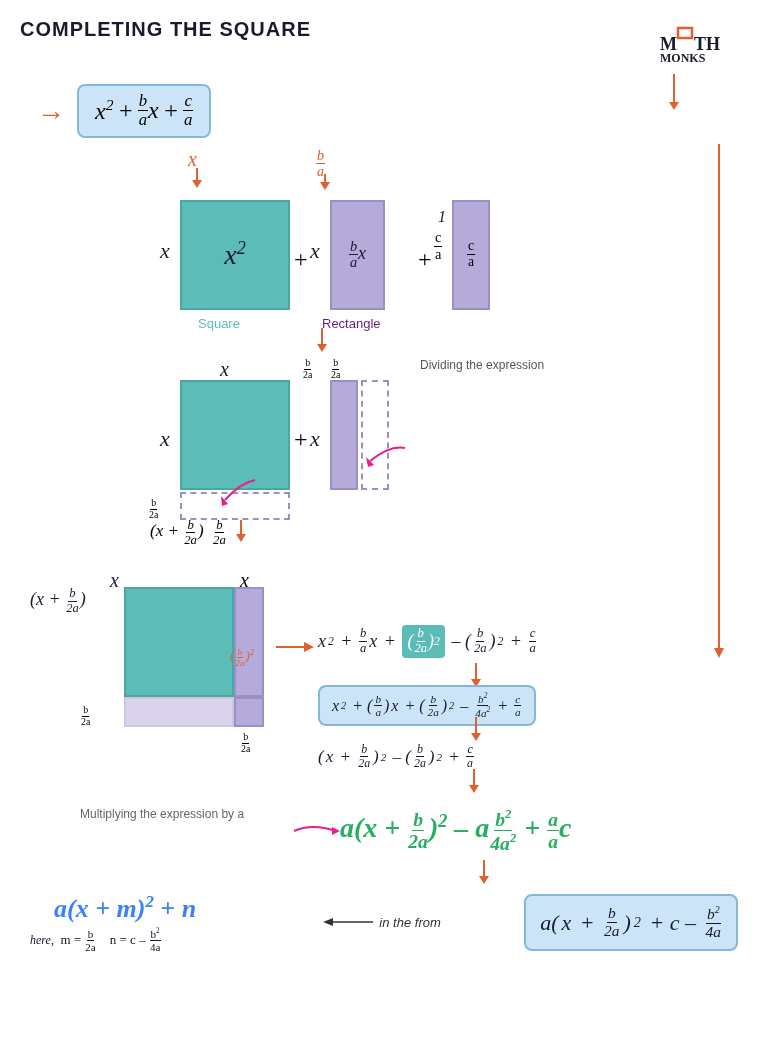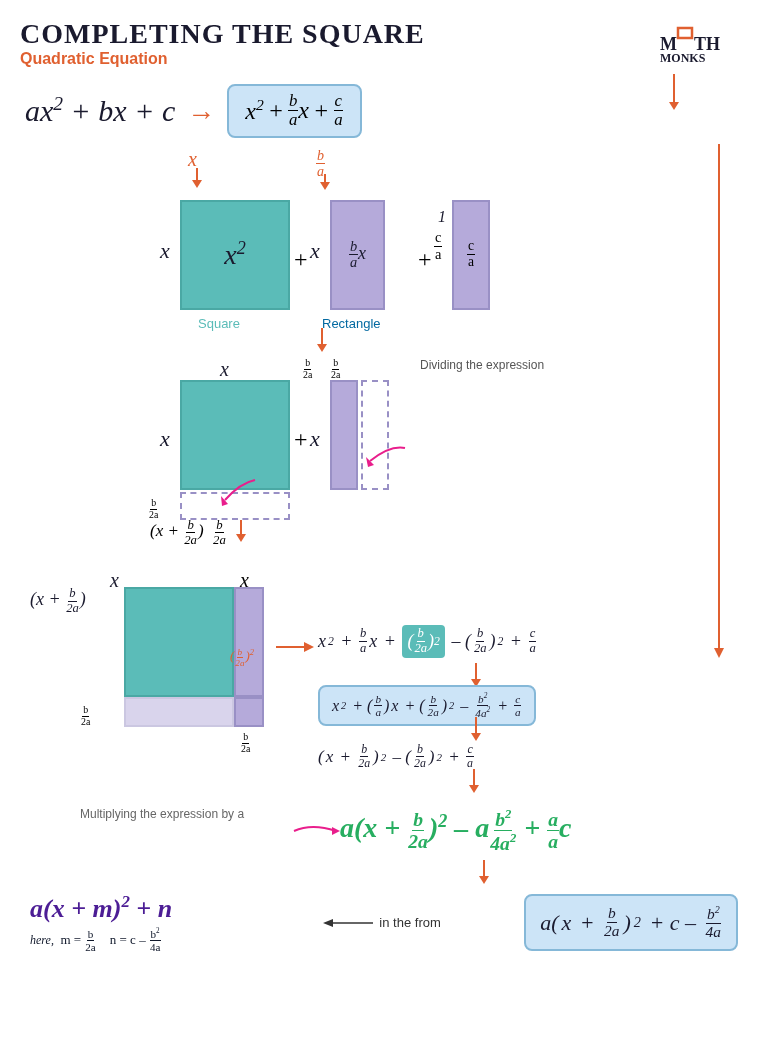--- a/index.html
+++ b/index.html
@@ -14,25 +14,25 @@
 
     
     .header {
       padding: 18px 20px 4px 20px;
       display: flex;
       justify-content: space-between;
       align-items: flex-start;
     }
     .title-block {}
     .main-title {
-      font-size: 28px;
+      font-size: 20px;
       font-weight: 900;
       color: #1a1a2e;
       letter-spacing: 1px;
-      font-family: Liberation Serif, serif;
+      font-family: Liberation Sans, sans-serif;
       text-transform: uppercase;
     }
     .subtitle {
       font-size: 16px;
       color: #e06030;
       font-weight: 600;
       font-family: Arial, sans-serif;
     }
 
     
@@ -58,38 +58,34 @@
       text-align: right;
       padding: 4px 8px;
     }
   </style>
 </head>
 <body>
 
 <div class="header">
   <div class="title-block">
     <div class="main-title">COMPLETING THE SQUARE</div>
-    <div class="subtitle">Quadratic Equation</div>
   </div>
   <div class="logo-wrapper">
     <svg width="80" height="40" viewBox="0 0 80 40">
       <text x="0" y="28" font-family="Arial Black" font-size="18" font-weight="900" fill="#1a1a2e">M</text>
       <rect x="18" y="6" width="14" height="10" fill="none" stroke="#e06030" stroke-width="2.5"></rect>
       <text x="34" y="28" font-family="Arial Black" font-size="18" font-weight="900" fill="#1a1a2e">TH</text>
       <text x="0" y="40" font-family="Arial Black" font-size="12" font-weight="900" fill="#1a1a2e">MONKS</text>
     </svg>
   </div>
 </div>
 
 <div class="content">
 
   <div style="display:flex; align-items:center; margin-top:10px; margin-left:5px; position:relative;">
-    <span style="font-size:30px; font-style:italic; font-family:'Times New Roman',serif; color:#1a1a2e;">
-      a<span style="font-style:italic;">x</span><sup>2</sup> + b<span style="font-style:italic;">x</span> + c
-    </span>
     <span style="color:#e06030; font-size:28px; margin:0 12px; font-style:normal;">→</span>
 
     <span style="background:#cce4f7; border:2px solid #85b8d8; border-radius:8px; padding:6px 16px; font-size:24px; font-style:italic; font-family:'Times New Roman',serif; display:inline-flex; align-items:center; gap:4px;">
       <span><i>x</i><sup>2</sup></span>
       <span> + </span>
       <span style="display:inline-flex;align-items:center;">
         <span class="frac" style="font-size:0.7em;">
             <span class="num">b</span>
             <span class="den">a</span>
           </span>
@@ -149,21 +145,21 @@
 
     <div style="position:absolute; left:310px; top:52px; width:55px; height:110px; background:#b5aada; border:2px solid #9990c5; display:flex;align-items:center;justify-content:center;">
       <span style="font-size:18px; font-style:italic; font-family:'Times New Roman',serif; color:#1a1a2e; text-align:center; line-height:1.2;">
         <span class="frac" style="font-size:0.8em;">
             <span class="num">b</span>
             <span class="den">a</span>
           </span>x
       </span>
     </div>
 
-    <span style="position:absolute; left:302px; top:168px; color:#0369a1; font-family:Arial,sans-serif; font-size:13px;">Rectangle</span>
+    <span style="position:absolute; left:302px; top:168px; color:#701a75; font-family:Arial,sans-serif; font-size:13px;">Rectangle</span>
 
     <span style="position:absolute; left:398px; top:98px; font-size:24px; font-family:'Times New Roman',serif;">+</span>
     <span style="position:absolute; left:418px; top:60px; font-size:16px; font-style:italic; font-family:'Times New Roman',serif; color:#1a1a2e;">1</span>
 
     <span style="position:absolute; left:414px; top:82px;">
       <span class="frac" style="font-size:0.9em; font-family:'Times New Roman',serif;">
           <span class="num">c</span>
           <span class="den">a</span>
         </span>
     </span>
@@ -387,38 +383,38 @@
   <div style="display:flex; justify-content:center; margin-left:200px; margin-top:6px;">
     <svg width="12" height="28">
       <line x1="6" y1="0" x2="6" y2="20" stroke="#e06030" stroke-width="2"></line>
       <polygon points="1,16 11,16 6,24" fill="#e06030"></polygon>
     </svg>
   </div>
 
   <div style="display:flex; align-items:center; margin-top:4px; padding:0 10px;">
 
     <div style="min-width:210px;">
-      <div style="font-size:26px; font-style:italic; font-family:'Times New Roman',serif; color:#4c1d95; font-weight:700;">
+      <div style="font-size:26px; font-style:italic; font-family:'Times New Roman',serif; color:#3b82f6; font-weight:700;margin-left:24px;">
         a(<i>x</i>&nbsp;+&nbsp;m)<sup>2</sup>&nbsp;+&nbsp;n
       </div>
 
       <div style="font-size:13px; font-family:'Times New Roman',serif; color:#0f172a; margin-top:4px;">
         <span style="font-style:italic; font-size:12px;">here,</span>&nbsp;
         m = <span class="frac" style="font-size:0.85em;">
             <span class="num">b</span>
             <span class="den">2a</span>
           </span>&nbsp;&nbsp;&nbsp;
         n = c – <span class="frac" style="font-size:0.85em;">
             <span class="num">b<sup>2</sup></span>
             <span class="den">4a</span>
           </span>
       </div>
     </div>
 
-    <div style="display:flex; align-items:flex-end; gap:6px; flex:1; justify-content:center;">
+    <div style="display:flex; align-items:flex-start; gap:6px; flex:1; justify-content:center;font-style:italic;">
 
       <svg width="50" height="14">
         <line x1="50" y1="7" x2="6" y2="7" stroke="#333" stroke-width="1.5"></line>
         <polygon points="10,3 0,7 10,11" fill="#333"></polygon>
       </svg>
       <span style="font-family:Arial,sans-serif; font-size:13px; color:#333;">in the from</span>
     </div>
 
     <div style="background:#cce4f7; border:2px solid #85b8d8; border-radius:8px; padding:8px 14px; font-size:22px; font-style:italic; font-family:'Times New Roman',serif; color:#1a1a2e; display:inline-flex; align-items:center; gap:3px;">
       a(<i>x</i>&nbsp;+&nbsp;<span class="frac" style="font-size:0.7em;">

